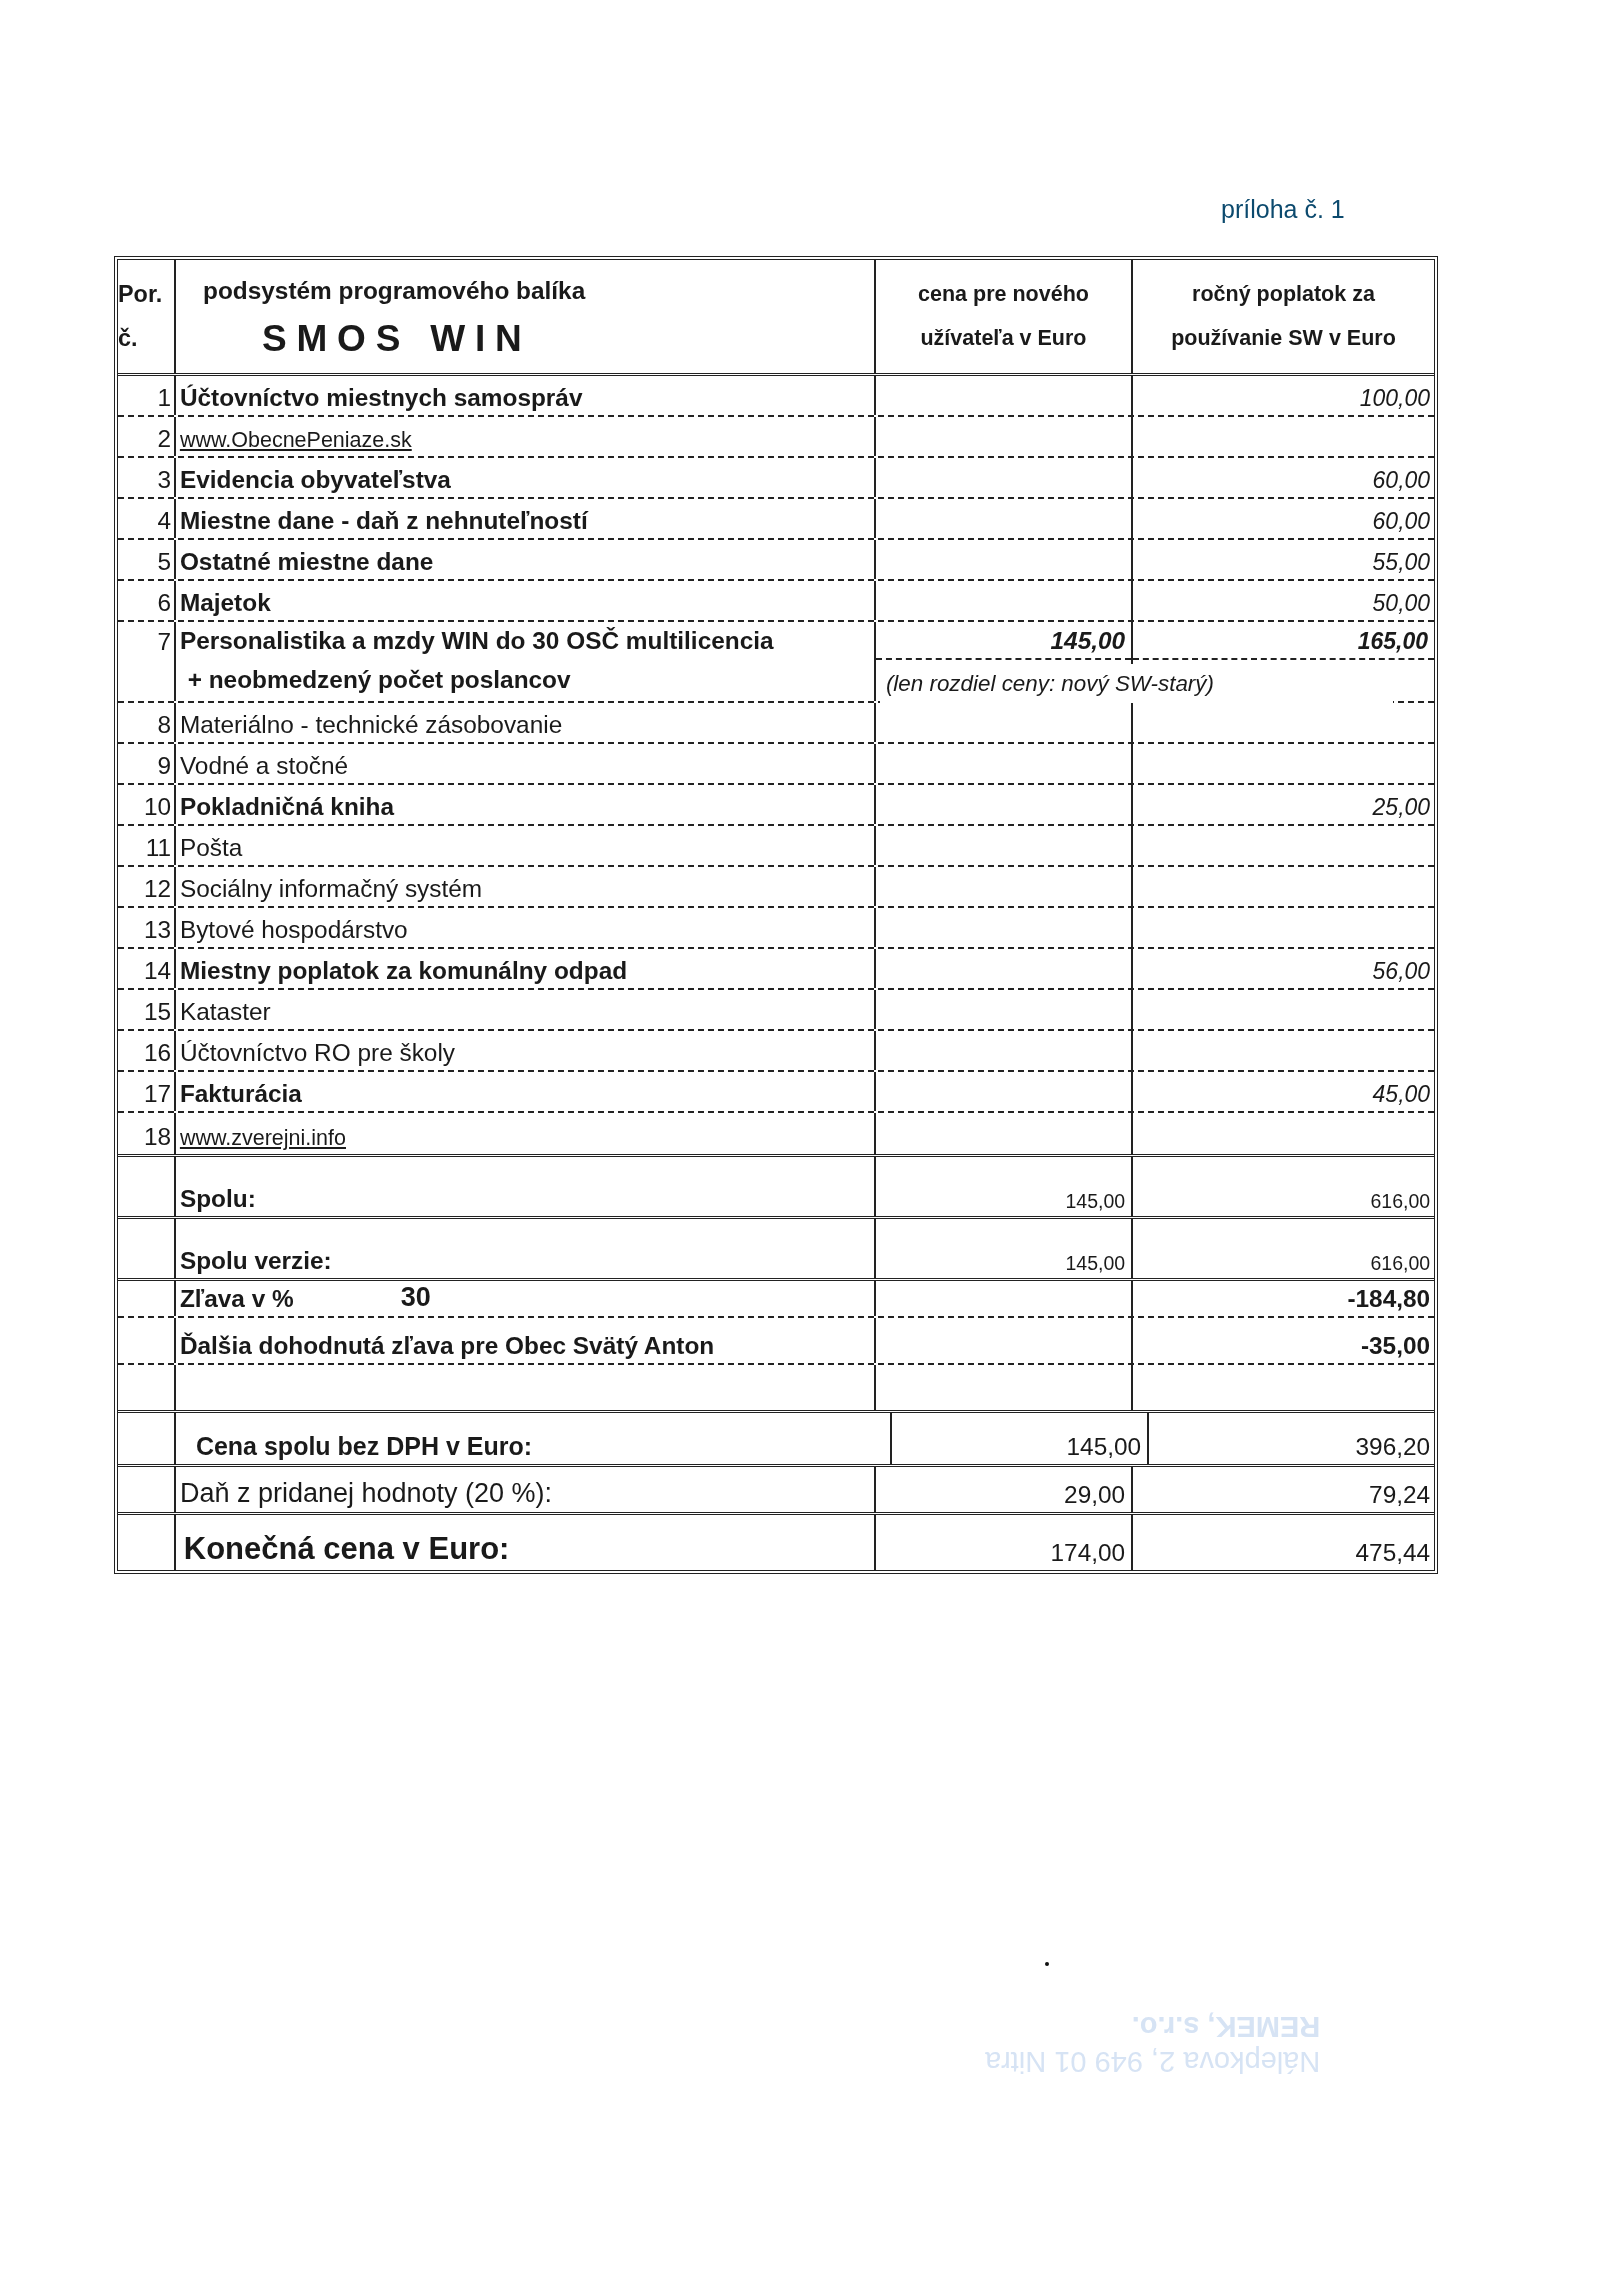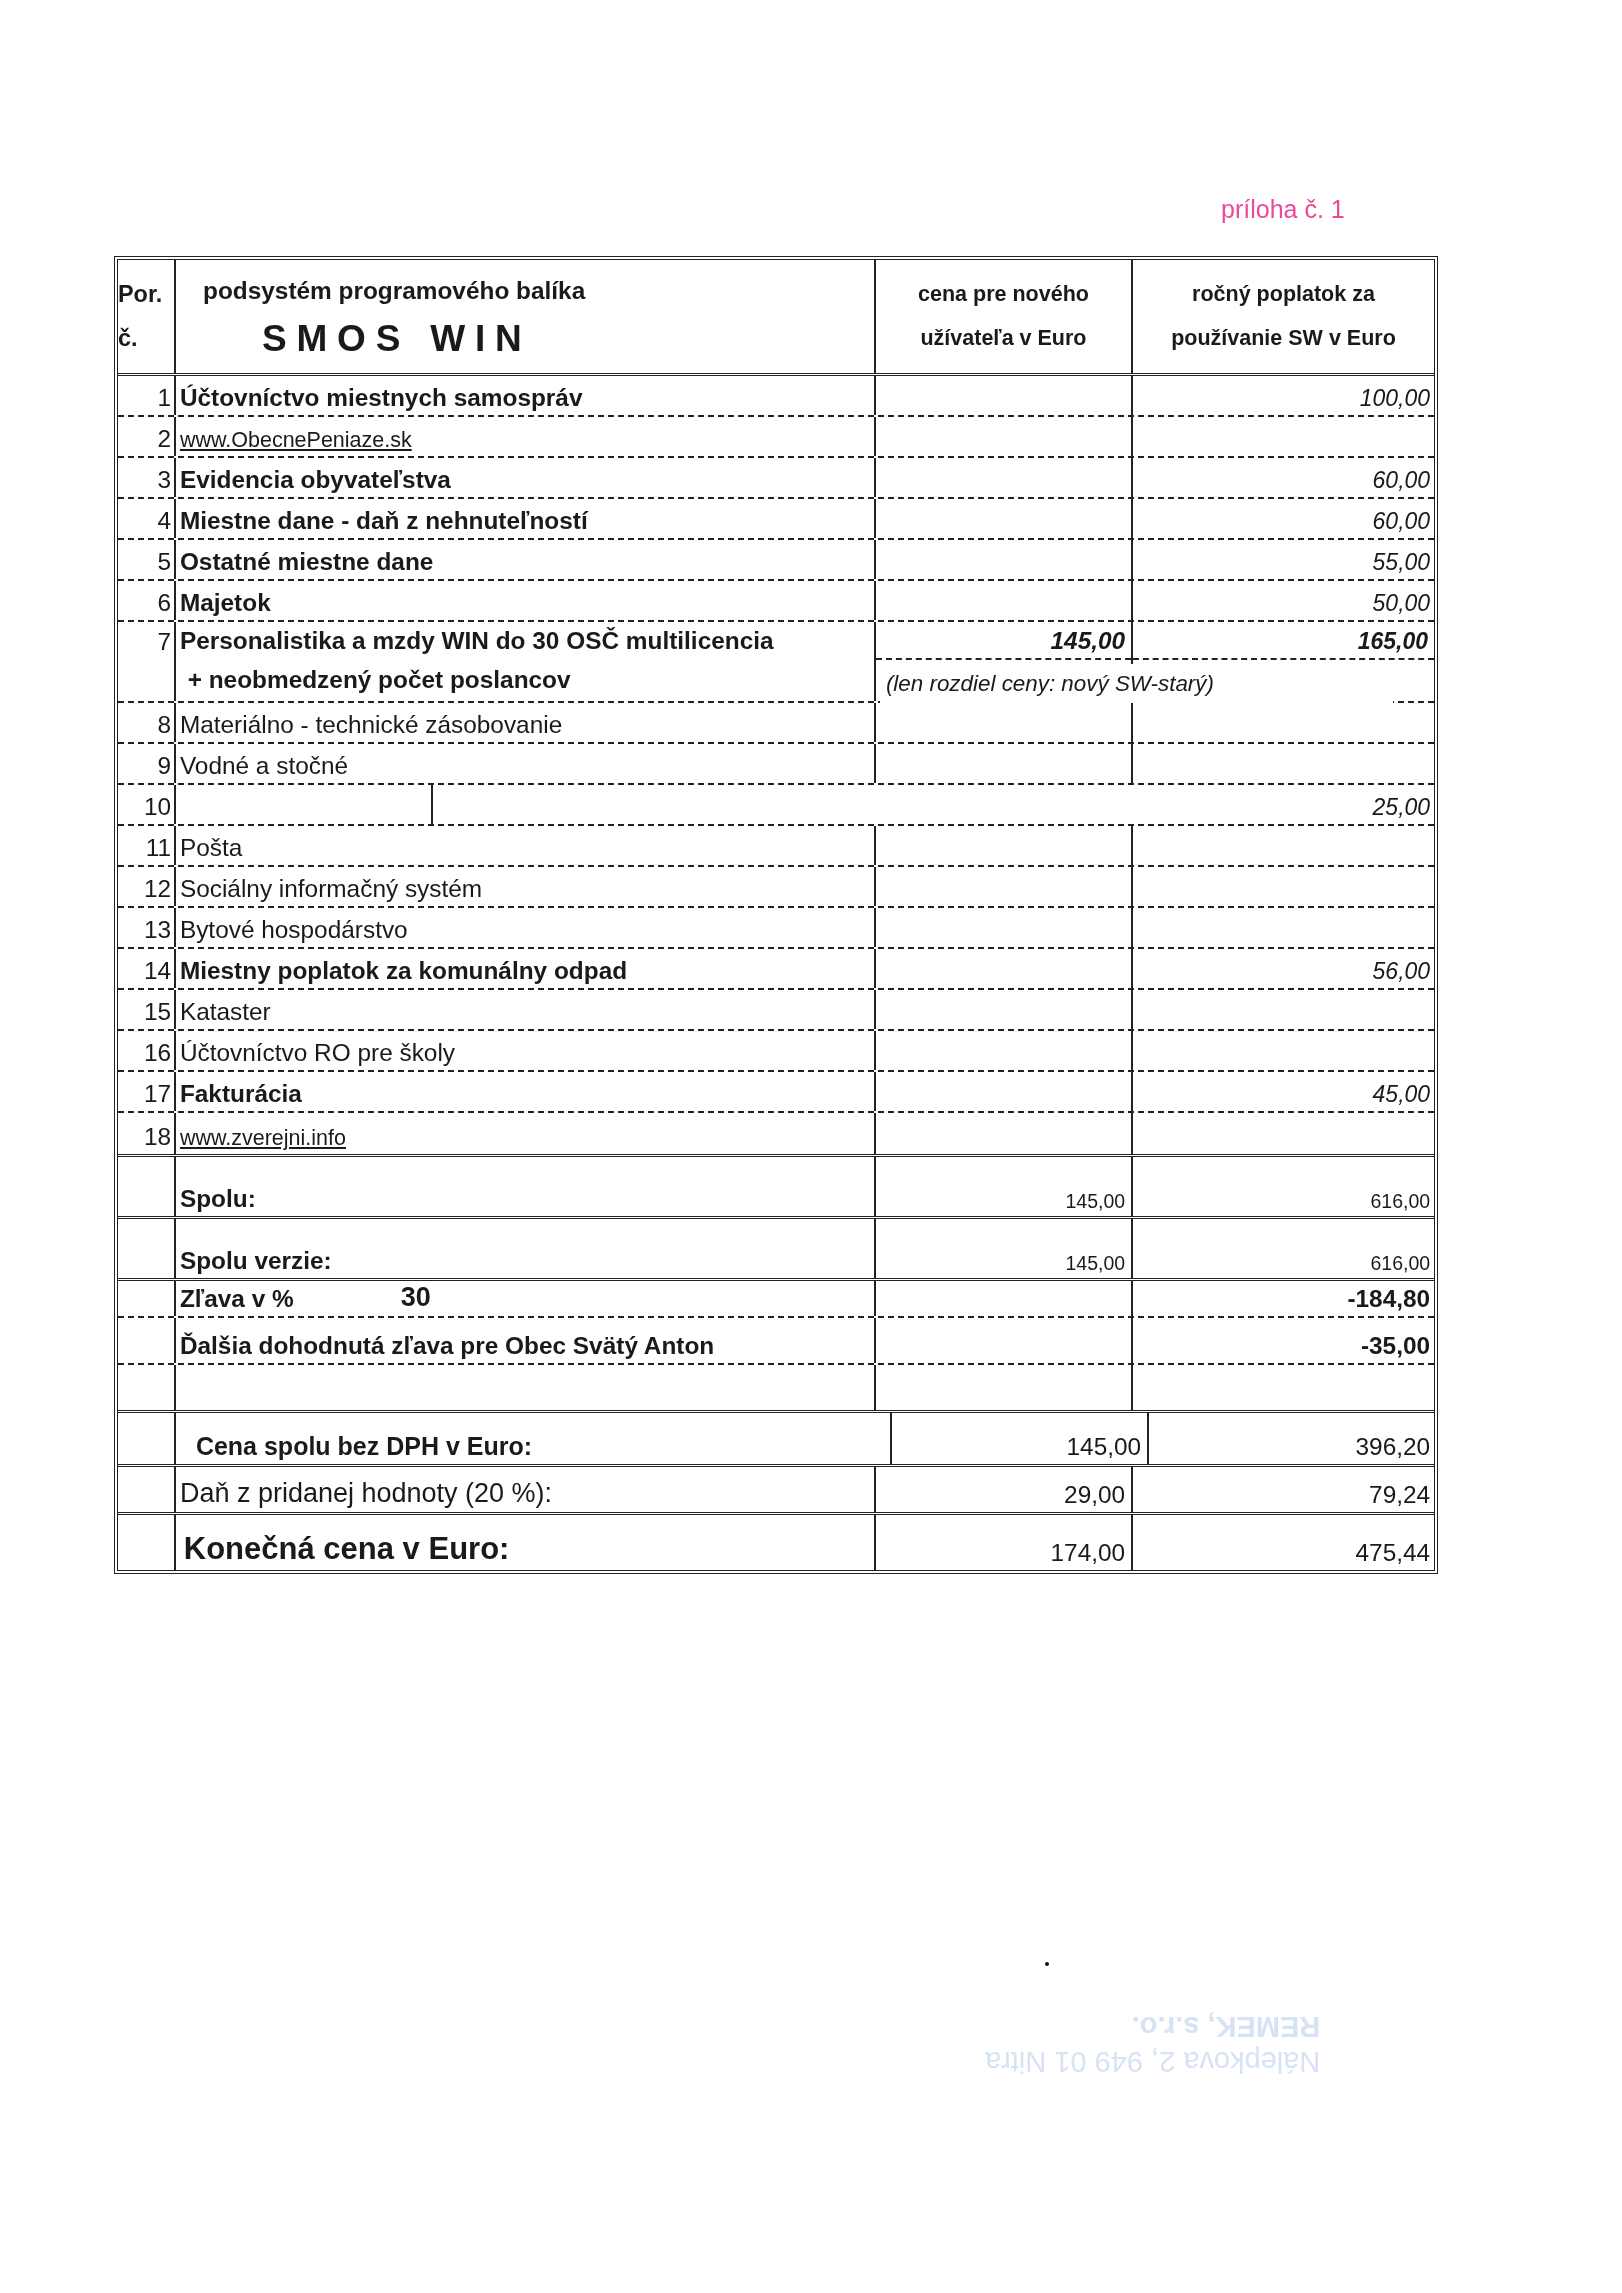--- a/index.html
+++ b/index.html
@@ -5,21 +5,21 @@
   html, body { margin: 0; padding: 0; }
   body {
     width: 1623px; height: 2294px; background: #ffffff; position: relative;
     font-family: "Liberation Sans", sans-serif; color: #1a1a1a; overflow: hidden;
   }
   .ghost {
     position: absolute; left: 127px; top: 83px; width: 1463px;
     color: #e8e8e8; font-size: 39px; font-weight: bold; letter-spacing: 2px;
   }
   .annex {
-    position: absolute; left: 1221px; top: 195px; font-size: 25px; color: #ec4899;
+    position: absolute; left: 1221px; top: 195px; font-size: 25px; color: #0c4a6e;
   }
   .tbl {
     position: absolute; left: 114px; top: 256px; width: 1324px;
     border: 2.9px double #222; border-width: 4.9px; border-style: double;
     box-sizing: border-box;
   }
   .sec {
     border-bottom: 3.9px double #222; box-sizing: border-box; position: relative;
   }
   .sec:last-child { border-bottom: none; }
@@ -171,20 +171,21 @@
         <div class="c3 it"></div>
       </div>
       <div class="row r1 dash">
         <div class="c0">9</div>
         <div class="c1">Vodné a stočné</div>
         <div class="c2 it"></div>
         <div class="c3 it"></div>
       </div>
       <div class="row r1 dash">
         <div class="c0">10</div>
+        <div class="c1 b">Pokladničná kniha</div>
         <div class="c2 it"></div>
         <div class="c3 it">25,00</div>
       </div>
       <div class="row r1 dash">
         <div class="c0">11</div>
         <div class="c1">Pošta</div>
         <div class="c2 it"></div>
         <div class="c3 it"></div>
       </div>
       <div class="row r1 dash">

